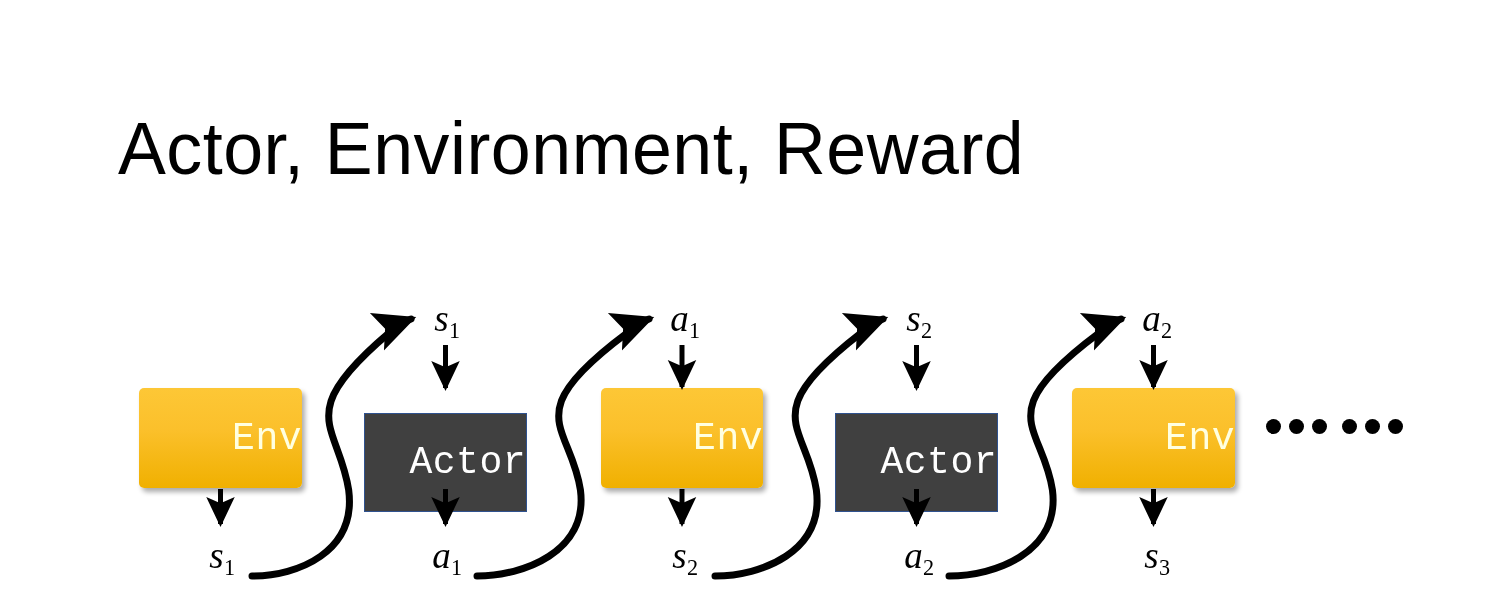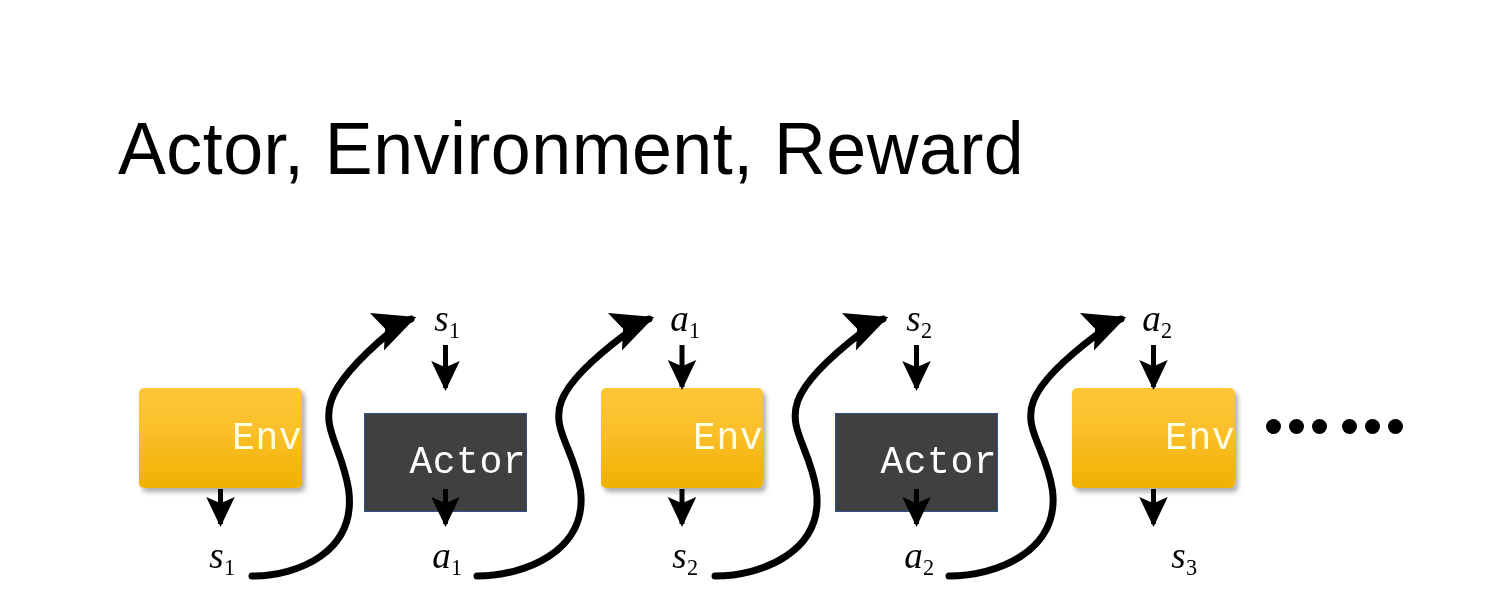--- a/index.html
+++ b/index.html
@@ -140,21 +140,21 @@
 
   <div id="labels">
       <div class="var-label" style="left: 447px; top: 297px;"><span>s</span><sub>1</sub></div>
       <div class="var-label" style="left: 685px; top: 297px;"><span>a</span><sub>1</sub></div>
       <div class="var-label" style="left: 919px; top: 297px;"><span>s</span><sub>2</sub></div>
       <div class="var-label" style="left: 1157px; top: 297px;"><span>a</span><sub>2</sub></div>
       <div class="var-label" style="left: 222px; top: 534px;"><span>s</span><sub>1</sub></div>
       <div class="var-label" style="left: 447px; top: 534px;"><span>a</span><sub>1</sub></div>
       <div class="var-label" style="left: 685px; top: 534px;"><span>s</span><sub>2</sub></div>
       <div class="var-label" style="left: 919px; top: 534px;"><span>a</span><sub>2</sub></div>
-      <div class="var-label" style="left: 1184px; top: 534px;"><span>s</span><sub>3</sub></div>
+      <div class="var-label" style="left: 1157px; top: 534px;"><span>s</span><sub>3</sub></div>
     </div>
 
   <svg id="overlay" viewBox="0 0 1500 608">
     <defs>
       <marker id="arrowhead" markerWidth="7" markerHeight="7" refX="5.4" refY="3.2" orient="auto" markerUnits="strokeWidth">
         <path d="M 0 0.35 L 6 3.2 L 0 6.05 L 1.25 3.2 Z" fill="#000000"></path>
       </marker>
       <marker id="arrowhead-curve" markerWidth="7" markerHeight="7" refX="5.2" refY="3.2" orient="auto" markerUnits="strokeWidth">
         <path d="M 0 0.35 L 6 3.2 L 0 6.05 L 1.25 3.2 Z" fill="#000000"></path>
       </marker>

